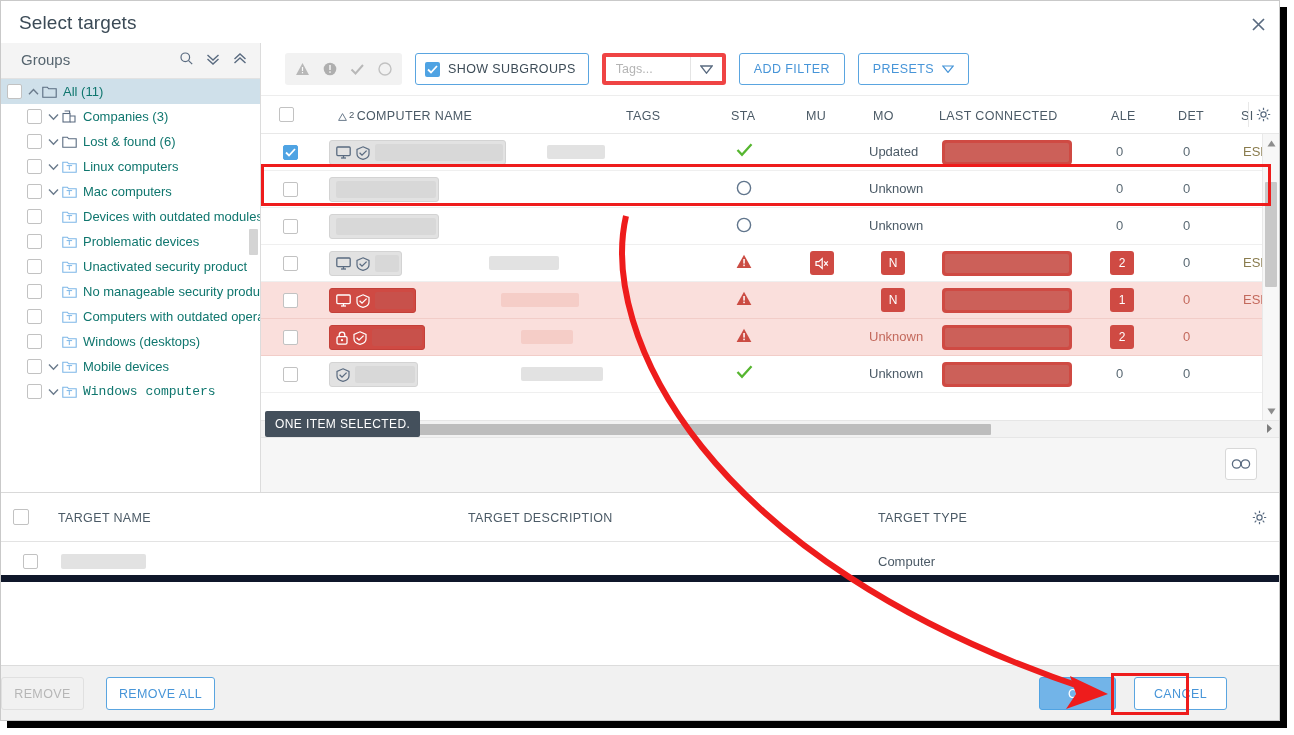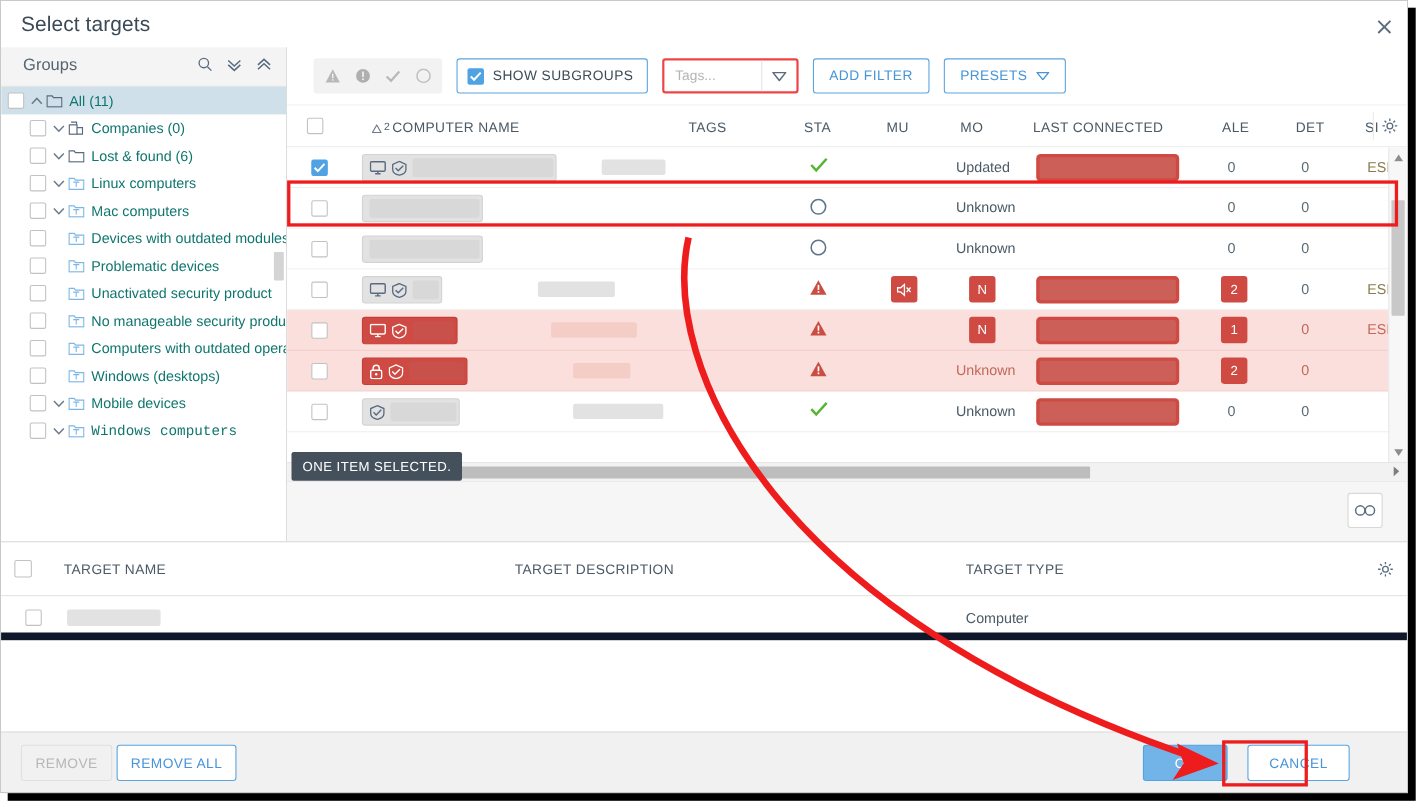--- a/index.html
+++ b/index.html
@@ -157,21 +157,21 @@
   }
   .cb-blue {
     width: 15px; height: 15px;
     background: #4fa3e3;
     border-radius: 2px;
     display:flex; align-items:center; justify-content:center;
     flex: 0 0 auto;
   }
   .tags-input {
     width: 124px; height: 32px;
-    border: 2px solid #ef4444;
+    border: 4px solid #ef4444;
     border-radius: 3px;
     background: #fff;
     display:flex; align-items:center;
     position: relative;
     cursor: text;
   }
   .tags-input .ph {
     font-size: 12.5px; color:#b4b4b4; padding-left: 10px;
   }
   .tags-caret {
@@ -423,21 +423,21 @@
                   <path d="M1 1.5 L5.5 6.3 L10 1.5" fill="none" stroke="#6b7b8c" stroke-width="1.4"></path>
                 </svg>
               </div>
               <div class="tree-ico">
                 <svg width="14" height="13" viewBox="0 0 14 13">
                   <rect x="1" y="3.5" width="7" height="8.5" fill="none" stroke="#5a6b80" stroke-width="1.1"></rect>
                   <path d="M8 6 h5 v6 h-5" fill="none" stroke="#5a6b80" stroke-width="1.1"></path>
                   <path d="M2.6 1 h5 v2.3" fill="none" stroke="#5a6b80" stroke-width="1.1"></path>
                 </svg>
               </div>
-              <div class="tree-label">Companies (0)</div>
+              <div class="tree-label">Companies (3)</div>
             </div>
             <div class="tree-row" style="padding-left: 26px;">
               <div class="tree-cb"></div>
               <div class="chev" style="margin-left: 4px;">
                 <svg width="11" height="8" viewBox="0 0 11 8">
                   <path d="M1 1.5 L5.5 6.3 L10 1.5" fill="none" stroke="#6b7b8c" stroke-width="1.4"></path>
                 </svg>
               </div>
               <div class="tree-ico">
                 <svg width="15" height="13" viewBox="0 0 15 13">
@@ -876,21 +876,21 @@
         </div>
         <div id="target-rows">
             <div class="target-row">
               <div class="t-cb"></div>
               <div class="t-redact"></div>
               <div class="t-cell" style="left: 877px;">Computer</div>
             </div>
           </div>
 
         <div class="dialog-foot">
-          <div class="fbtn disabled" style="left:18px; width:83px">
+          <div class="fbtn disabled" style="left:0; width:83px">
             <span>REMOVE</span>
           </div>
           <div class="fbtn ghost" style="left:105px; width:109px">
             <span>REMOVE ALL</span>
           </div>
           <div class="fbtn primary" style="right:163px; width:77px">
             <span>OK</span>
           </div>
           <div class="fbtn ghost" style="right:52px; width:93px">
             <span>CANCEL</span>

